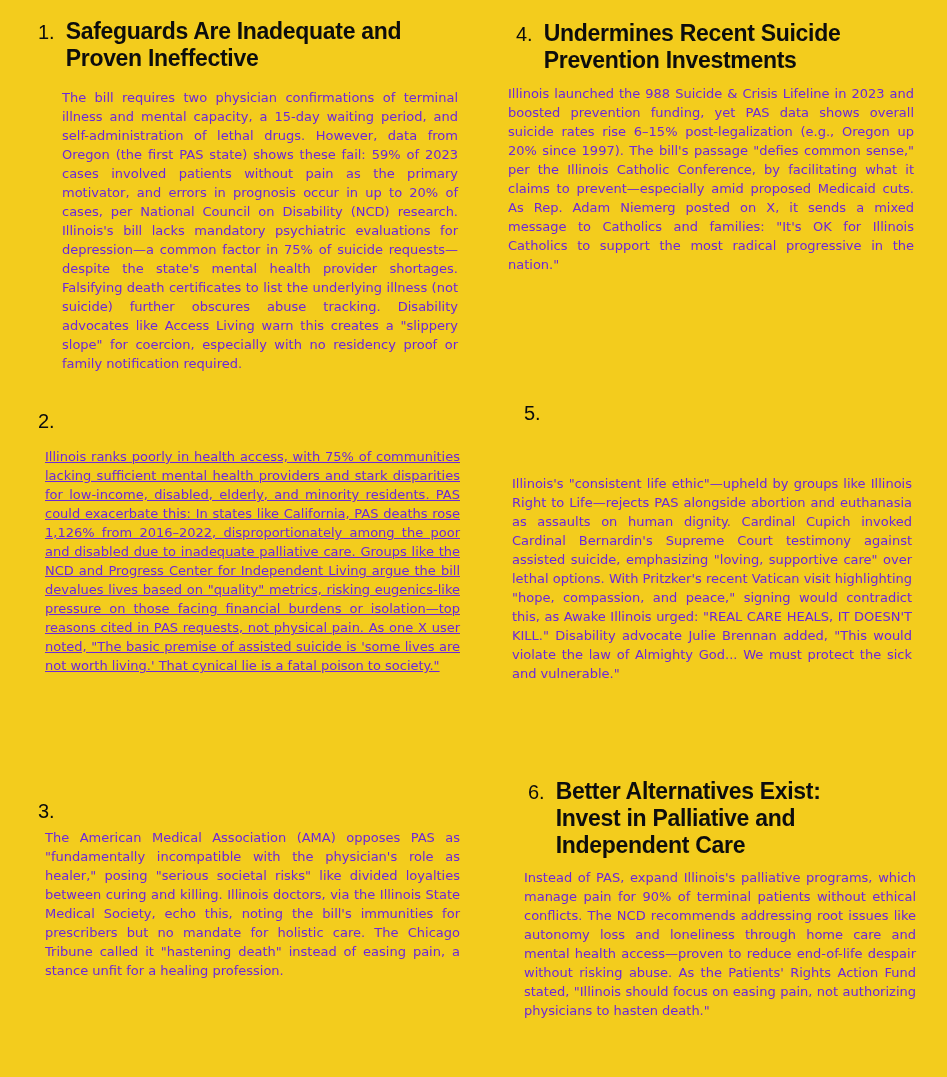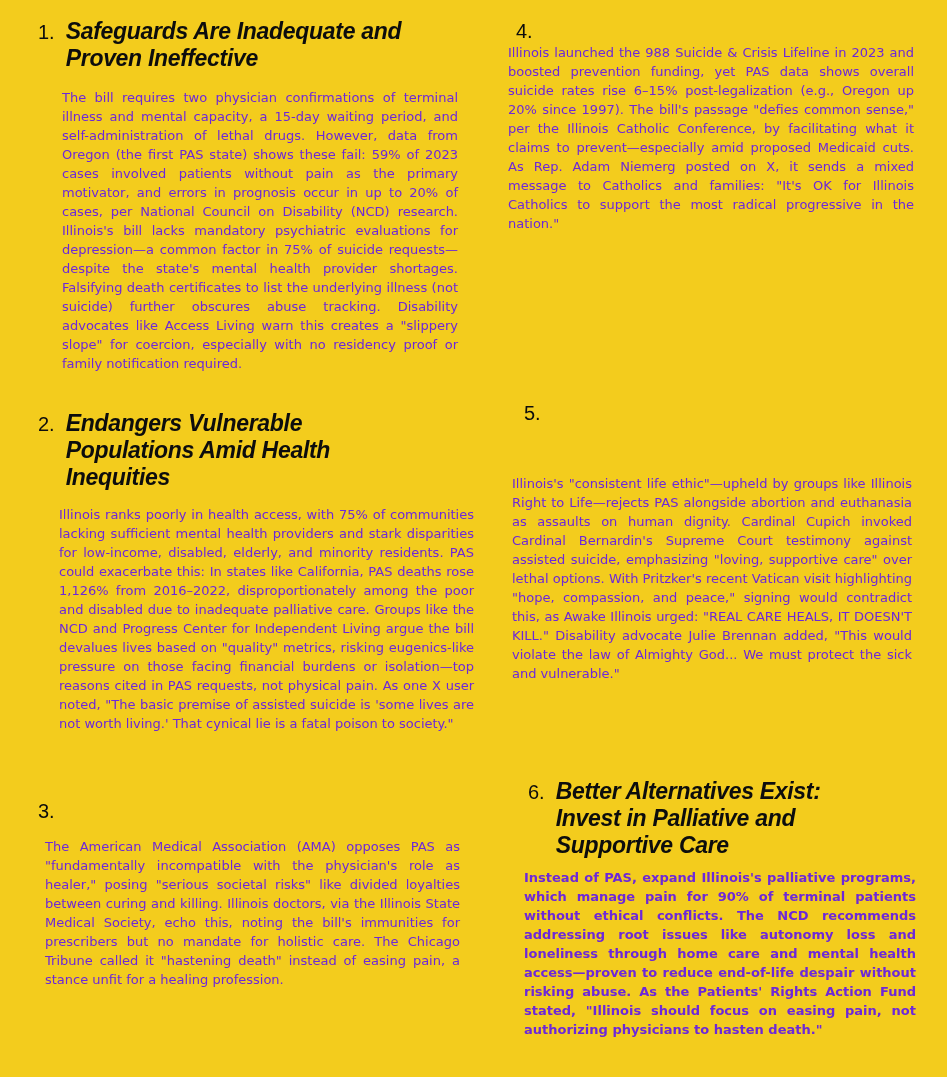--- a/index.html
+++ b/index.html
@@ -27,94 +27,92 @@
   }
   .heading {
     margin: 0;
     font-family: "Liberation Sans", sans-serif;
     font-size: 23px;
     font-weight: 700;
     letter-spacing: -0.3px;
     line-height: 27px;
     color: #0D0D0D;
     white-space: pre-line;
-    font-style: italic;
   }
   .body {
     margin: 0;
     font-size: 13px;
     line-height: 19px;
     color: #6d28d9;
     text-align: justify;
   }
   
   .i1 { left: 38px;  top: 18px;  width: 420px; }
   .i1 .body { margin-left: 24px; margin-top: 16px; width: 396px; }
   .i2 { left: 38px;  top: 410px; width: 422px; }
-  .i2 .body { margin-left: 21px;  margin-top: 14px; width: 415px; }
+  .i2 .body { margin-left: 7px;  margin-top: 14px; width: 415px; text-decoration: underline; }
   .i3 { left: 38px;  top: 800px; width: 422px; }
-  .i3 .body { margin-left: 7px;  margin-top: 14px; width: 415px; }
+  .i3 .body { margin-left: 7px;  margin-top: 5px; width: 415px; }
   .i4 { left: 508px; top: 20px;  width: 406px; }
   .i4 .head { margin-left: 8px; }
-  .i4 .body { margin-top: 0; }
+  .i4 .body { margin-top: 10px; }
   .i5 { left: 512px; top: 402px; width: 400px; }
   .i5 .head { margin-left: 12px; }
   .i5 .body { margin-top: 49px; }
   .i6 { left: 524px; top: 778px; width: 392px; }
   .i6 .head { margin-left: 4px; }
-  .i6 .body { margin-top: 9px; font-weight: bold; }
+  .i6 .body { margin-top: 9px; }
 </style>
 </head>
 <body>
 
 <div class="page">
 
   <section class="item i1">
     <div class="head">
       <span class="num">1.</span>
       <h2 class="heading">Safeguards Are Inadequate and
 Proven Ineffective</h2>
     </div>
     <p class="body">The bill requires two physician confirmations of terminal illness and mental capacity, a 15-day waiting period, and self-administration of lethal drugs. However, data from Oregon (the first PAS state) shows these fail: 59% of 2023 cases involved patients without pain as the primary motivator, and errors in prognosis occur in up to 20% of cases, per National Council on Disability (NCD) research. Illinois's bill lacks mandatory psychiatric evaluations for depression—a common factor in 75% of suicide requests—despite the state's mental health provider shortages. Falsifying death certificates to list the underlying illness (not suicide) further obscures abuse tracking. Disability advocates like Access Living warn this creates a "slippery slope" for coercion, especially with no residency proof or family notification required.</p>
   </section>
 
   <section class="item i2">
     <div class="head">
       <span class="num">2.</span>
-      <h2 class="heading">Endangers Vulnerable
-Populations Amid Health
-Inequities</h2>
     </div>
     <p class="body">Illinois ranks poorly in health access, with 75% of communities lacking sufficient mental health providers and stark disparities for low-income, disabled, elderly, and minority residents. PAS could exacerbate this: In states like California, PAS deaths rose 1,126% from 2016–2022, disproportionately among the poor and disabled due to inadequate palliative care. Groups like the NCD and Progress Center for Independent Living argue the bill devalues lives based on "quality" metrics, risking eugenics-like pressure on those facing financial burdens or isolation—top reasons cited in PAS requests, not physical pain. As one X user noted, "The basic premise of assisted suicide is 'some lives are not worth living.' That cynical lie is a fatal poison to society."</p>
   </section>
 
   <section class="item i3">
     <div class="head">
       <span class="num">3.</span>
     </div>
     <p class="body">The American Medical Association (AMA) opposes PAS as "fundamentally incompatible with the physician's role as healer," posing "serious societal risks" like divided loyalties between curing and killing. Illinois doctors, via the Illinois State Medical Society, echo this, noting the bill's immunities for prescribers but no mandate for holistic care. The Chicago Tribune called it "hastening death" instead of easing pain, a stance unfit for a healing profession.</p>
   </section>
 
   <section class="item i4">
     <div class="head">
       <span class="num">4.</span>
+      <h2 class="heading">Undermines Recent Suicide
+Prevention Investments</h2>
     </div>
     <p class="body">Illinois launched the 988 Suicide &amp; Crisis Lifeline in 2023 and boosted prevention funding, yet PAS data shows overall suicide rates rise 6–15% post-legalization (e.g., Oregon up 20% since 1997). The bill's passage "defies common sense," per the Illinois Catholic Conference, by facilitating what it claims to prevent—especially amid proposed Medicaid cuts. As Rep. Adam Niemerg posted on X, it sends a mixed message to Catholics and families: "It's OK for Illinois Catholics to support the most radical progressive in the nation."</p>
   </section>
 
   <section class="item i5">
     <div class="head">
       <span class="num">5.</span>
     </div>
     <p class="body">Illinois's "consistent life ethic"—upheld by groups like Illinois Right to Life—rejects PAS alongside abortion and euthanasia as assaults on human dignity. Cardinal Cupich invoked Cardinal Bernardin's Supreme Court testimony against assisted suicide, emphasizing "loving, supportive care" over lethal options. With Pritzker's recent Vatican visit highlighting "hope, compassion, and peace," signing would contradict this, as Awake Illinois urged: "REAL CARE HEALS, IT DOESN'T KILL." Disability advocate Julie Brennan added, "This would violate the law of Almighty God... We must protect the sick and vulnerable."</p>
   </section>
 
   <section class="item i6">
     <div class="head">
       <span class="num">6.</span>
       <h2 class="heading">Better Alternatives Exist:
 Invest in Palliative and
-Supportive Care</h2>
+Independent Care</h2>
     </div>
     <p class="body">Instead of PAS, expand Illinois's palliative programs, which manage pain for 90% of terminal patients without ethical conflicts. The NCD recommends addressing root issues like autonomy loss and loneliness through home care and mental health access—proven to reduce end-of-life despair without risking abuse. As the Patients' Rights Action Fund stated, "Illinois should focus on easing pain, not authorizing physicians to hasten death."</p>
   </section>
 
 </div>
 
 </body></html>

